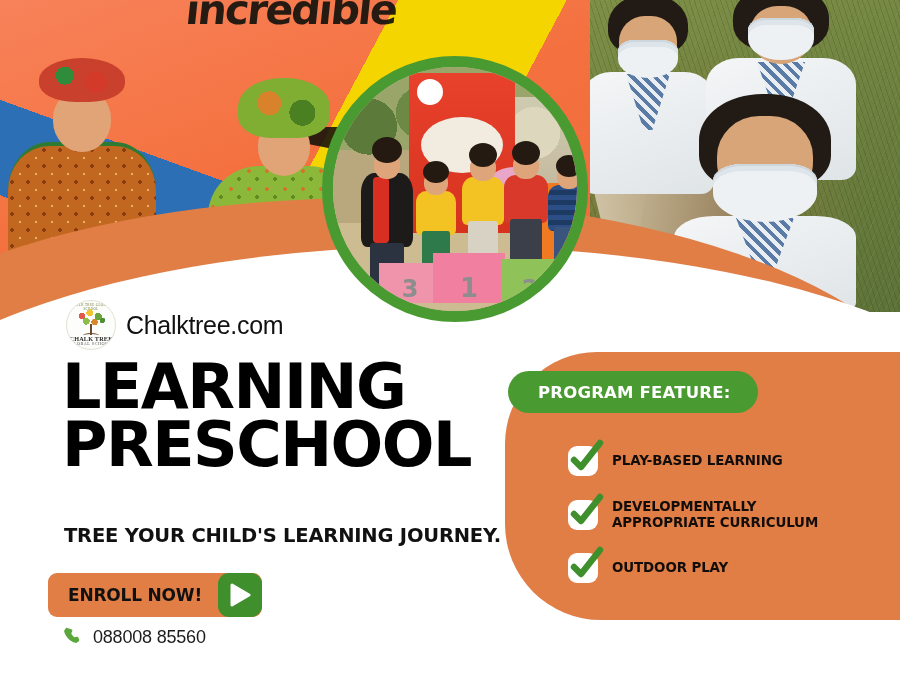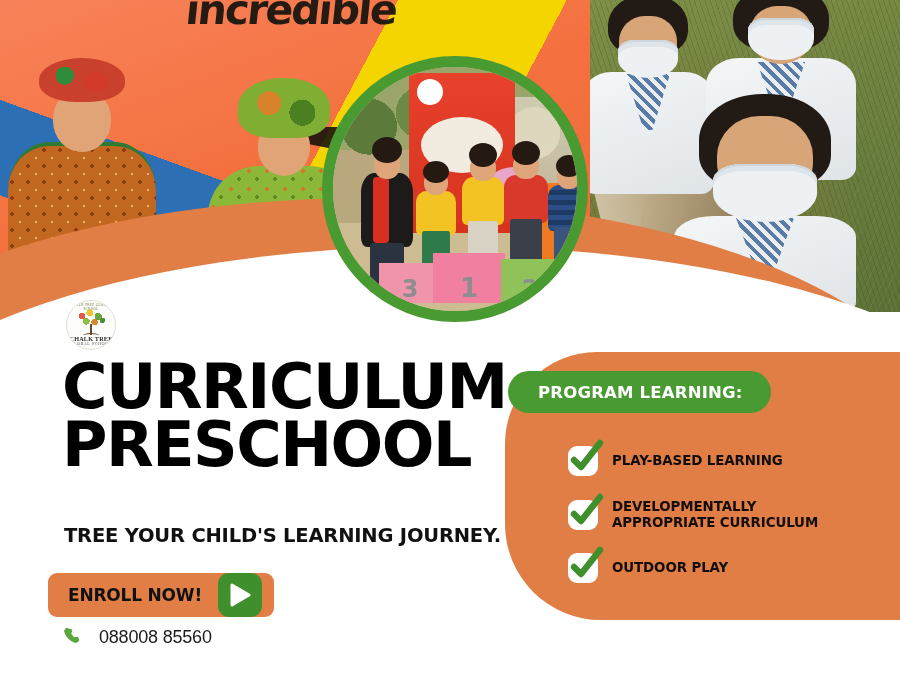--- a/index.html
+++ b/index.html
@@ -215,33 +215,33 @@
     position:absolute;left:64px;top:524px;
     font-family:"DejaVu Sans", sans-serif;
     font-weight:700;color:#111;font-size:19.5px;letter-spacing:-.2px;
     z-index:6;
   }
 
   
   .cta{
     position:absolute;left:48px;top:573px;height:44px;
     background:#e07e46;border-radius:9px;display:flex;align-items:center;
-    padding:0 12px 0 20px;z-index:6;
+    padding:0 0 0 20px;z-index:6;
   }
   .cta-label{font-family:"DejaVu Sans",sans-serif;font-weight:800;font-size:17px;color:#111;letter-spacing:-.2px;white-space:nowrap;}
   .cta-play{
     width:44px;height:44px;margin-left:16px;background:#3f8f2c;border-radius:11px;
     display:flex;align-items:center;justify-content:center;flex:0 0 auto;
   }
   .cta-play svg{display:block;}
 
   
   .contact{position:absolute;left:62px;top:626px;display:flex;align-items:center;gap:46px;z-index:6;}
   .c-item{display:flex;align-items:center;gap:12px;}
-  .c-text{font-size:18px;color:#1c1c1c;letter-spacing:-.2px;margin-left:6px;}
+  .c-text{font-size:18px;color:#1c1c1c;letter-spacing:-.2px;}
 
   
   .feature-panel{
     position:absolute;left:505px;top:352px;width:412px;height:268px;
     background:#e07e46;border-radius:92px 0 0 96px;z-index:3;
   }
   .feature-pill{
     position:absolute;left:508px;top:371px;height:42px;
     background:#4a9a32;border-radius:21px;display:flex;align-items:center;
     padding:0 28px 0 30px;z-index:5;
@@ -362,21 +362,21 @@
     <div class="podium">
       <div class="blk p3">3</div>
       <div class="blk p1">1</div>
       <div class="blk p2">2</div>
     </div>
   </div>
 
   <div class="feature-panel"></div>
 
   <div class="feature-pill">
-    <span>PROGRAM LEARNING:</span>
+    <span>PROGRAM FEATURE:</span>
   </div>
 
   <div class="feature-list">
     <div class="feature-item">
       <span class="check-box">
         <svg width="38" height="38" viewBox="0 0 38 38" fill="none">
           <path d="M7 20 L14 27 L33 3" stroke="#3f8f2c" stroke-width="6.4" stroke-linecap="round" stroke-linejoin="round"></path>
         </svg>
       </span>
       <span class="feature-text">PLAY-BASED LEARNING</span>
@@ -404,24 +404,25 @@
 
   <div class="logo-row">
     <span class="logo-mark">
       <span class="ring-txt">CHALK TREE GLOBAL SCHOOL</span>
       <span class="canopy"></span>
       <span class="trunk"></span>
       <span class="roots"></span>
       <span class="n1">CHALK TREE</span>
       <span class="n2">GLOBAL  SCHOOL</span>
     </span>
+    <span class="logo-word">Chalktree.com</span>
   </div>
 
   <div class="headline">
-    <span>CURRICULUM</span>
+    <span>LEARNING</span>
     <span class="l2">PRESCHOOL</span>
   </div>
   <div class="subhead">TREE YOUR CHILD'S LEARNING JOURNEY.</div>
 
   <div class="cta">
     <span class="cta-label">ENROLL NOW!</span>
     <span class="cta-play">
       <svg width="22" height="24" viewBox="0 0 22 24">
         <path d="M3 2 L20 12 L3 22 Z" fill="#ffffff" stroke="#ffffff" stroke-width="3" stroke-linejoin="round"></path>
       </svg>

